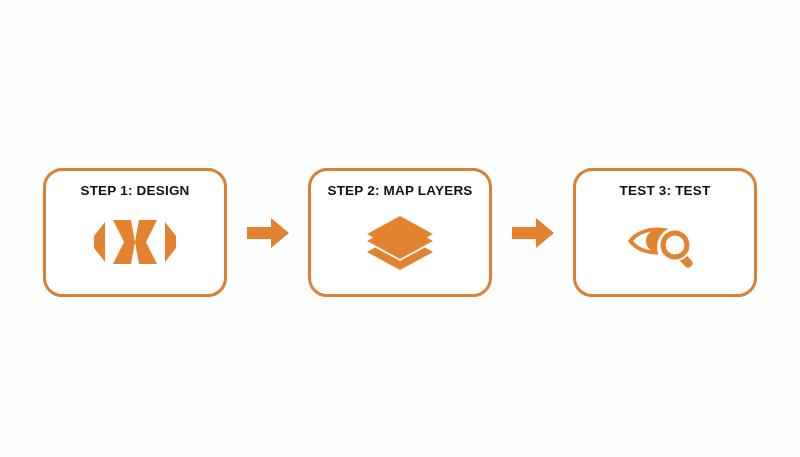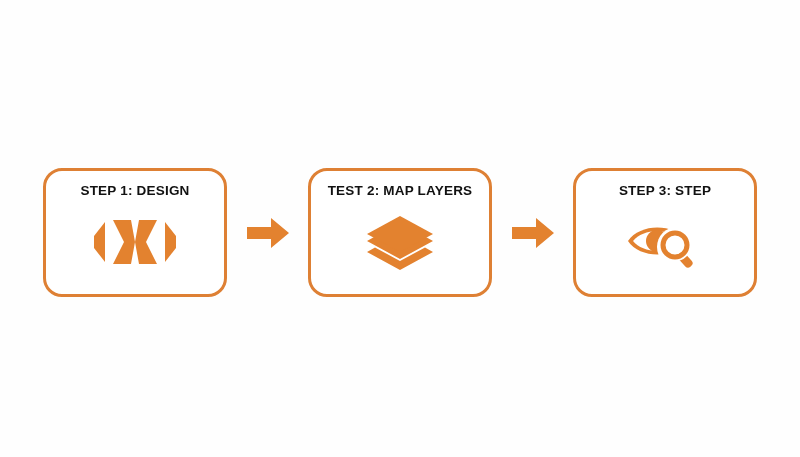--- a/index.html
+++ b/index.html
@@ -120,21 +120,21 @@
       </div>
     </div>
 
     <div class="flow-arrow">
       <svg width="42" height="34" viewBox="0 0 42 34" xmlns="http://www.w3.org/2000/svg">
         <path d="M0 11 L24 11 L24 2 L42 17 L24 32 L24 23 L0 23 Z" fill="#E3822F"></path>
       </svg>
     </div>
 
     <div class="step-card">
-      <div class="step-label">TEST 2: MAP LAYERS</div>
+      <div class="step-label">STEP 2: MAP LAYERS</div>
       <div class="step-icon">
         <svg width="70" height="56" viewBox="0 0 70 56" xmlns="http://www.w3.org/2000/svg">
           <g fill="#E3822F">
 
             <path d="M35 56 L2 38 L10 33.5 L35 47 L60 33.5 L68 38 Z"></path>
 
             <path d="M35 45 L2 27 L10 22.5 L35 36 L60 22.5 L68 27 Z"></path>
 
             <path d="M35 2 L68 20 L35 38 L2 20 Z"></path>
           </g>
@@ -142,21 +142,21 @@
       </div>
     </div>
 
     <div class="flow-arrow">
       <svg width="42" height="34" viewBox="0 0 42 34" xmlns="http://www.w3.org/2000/svg">
         <path d="M0 11 L24 11 L24 2 L42 17 L24 32 L24 23 L0 23 Z" fill="#E3822F"></path>
       </svg>
     </div>
 
     <div class="step-card">
-      <div class="step-label">STEP 3: STEP</div>
+      <div class="step-label">TEST 3: TEST</div>
       <div class="step-icon">
         <svg width="78" height="56" viewBox="0 0 78 56" xmlns="http://www.w3.org/2000/svg">
           <defs>
             <mask id="eyeMask">
               <rect x="0" y="0" width="78" height="56" fill="#fff"></rect>
 
               <circle cx="51" cy="33" r="20" fill="#000"></circle>
             </mask>
             <mask id="lensMask">
               <rect x="0" y="0" width="78" height="56" fill="#fff"></rect>

